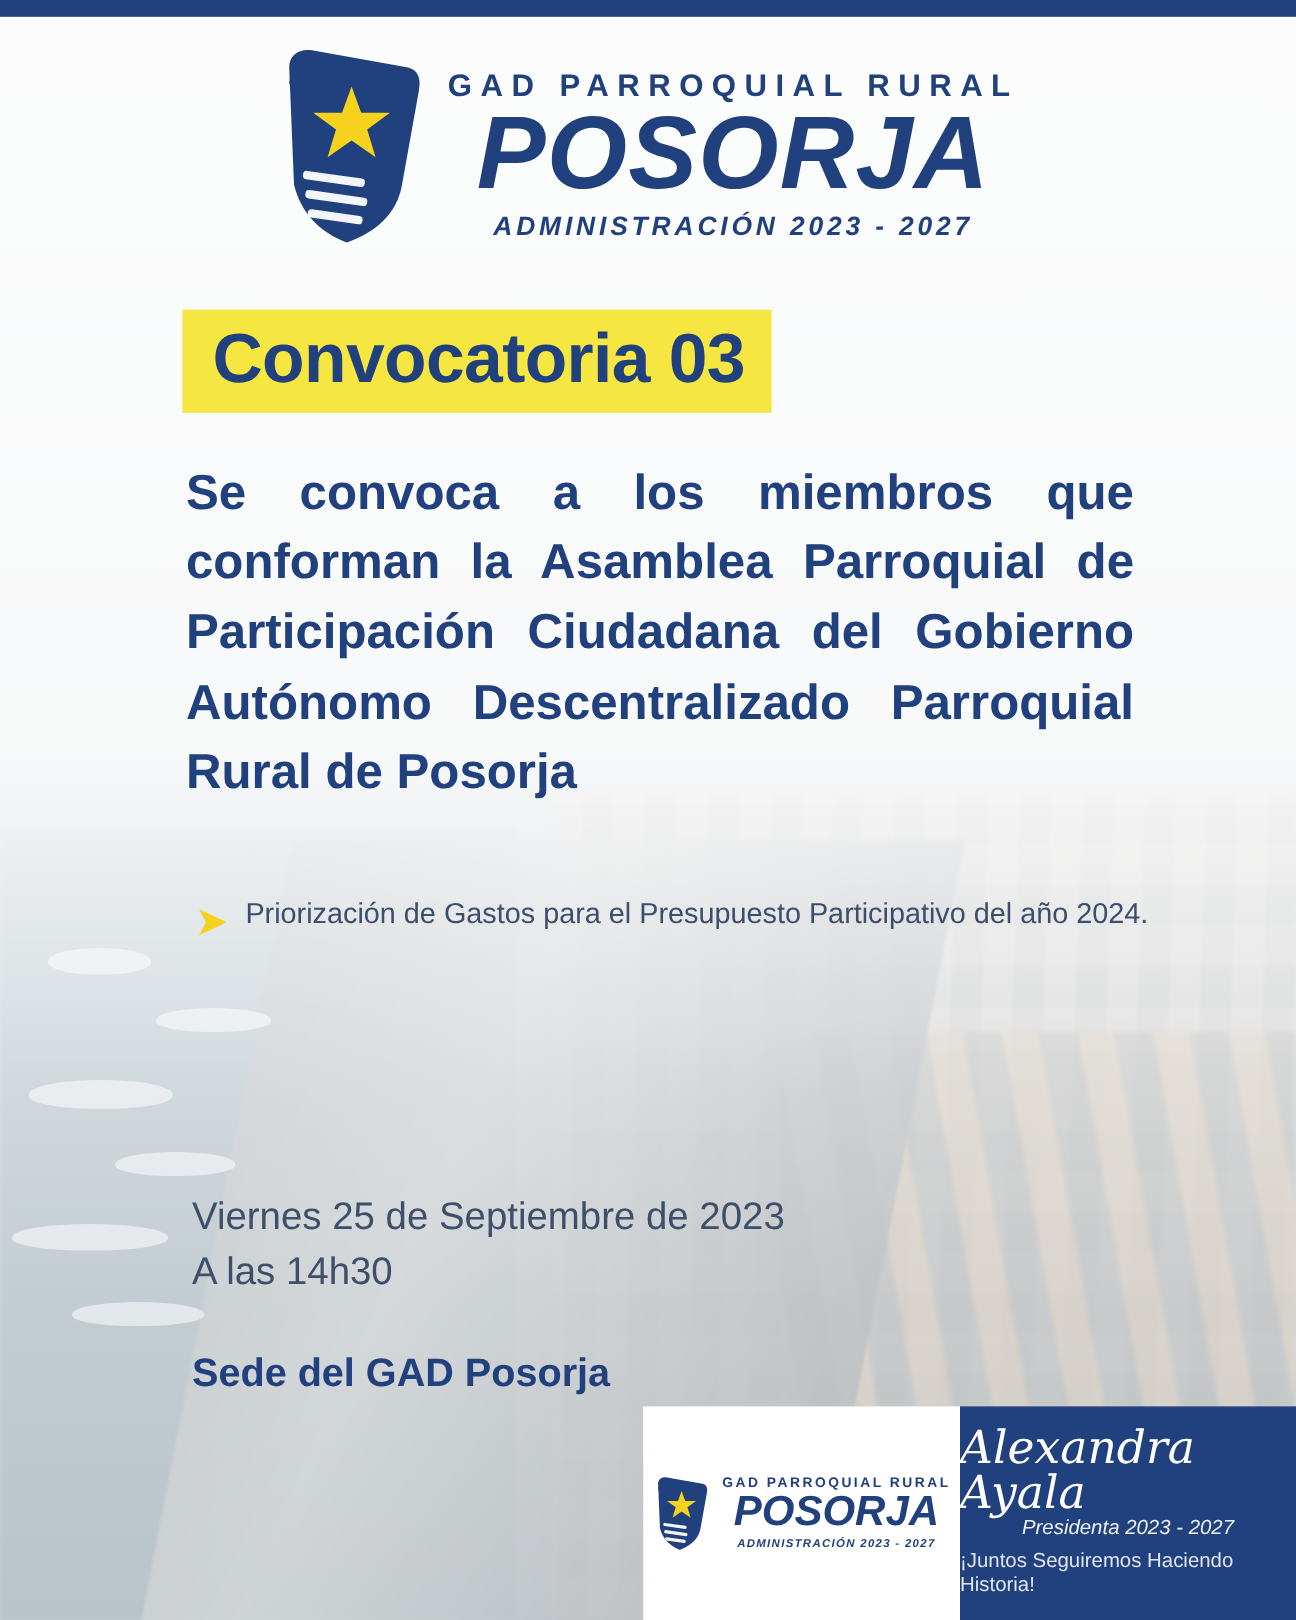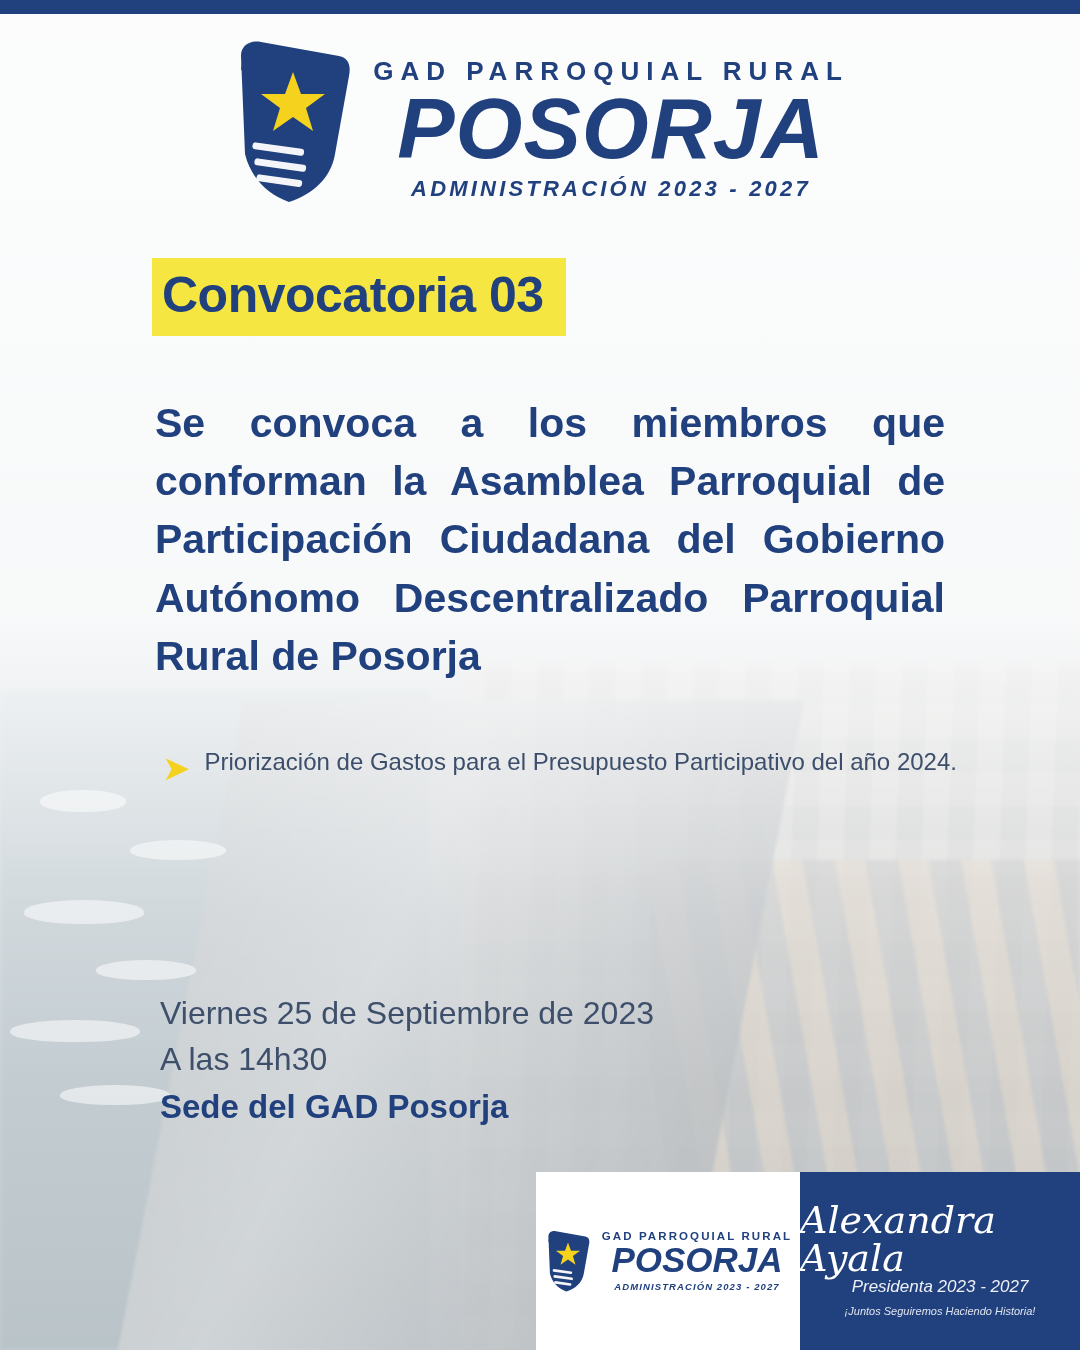--- a/index.html
+++ b/index.html
@@ -153,32 +153,32 @@
 
   
   .title-wrap {
     position: absolute;
     top: 258px;
     left: 152px;
   }
   .title-badge {
     display: inline-block;
     background: #f5e642;
-    padding: 12px 22px 16px 10px;
-    color: #21407e;
-    font-size: 50px;
+    padding: 12px 22px 16px 25px;
+    color: #21407e;
+    font-size: 58px;
     font-weight: bold;
     line-height: 1;
     letter-spacing: -.5px;
   }
 
   
   .body-text {
     position: absolute;
-    top: 394px;
+    top: 381px;
     left: 155px;
     width: 790px;
     color: #21407e;
     font-size: 41px;
     font-weight: bold;
     line-height: 1.42;
     text-align: justify;
     text-align-last: left;
   }
 
@@ -211,20 +211,21 @@
     top: 990px;
     left: 160px;
     color: #3d4f6b;
     font-size: 32px;
     line-height: 1.45;
   }
   .date-block .strong {
     font-weight: bold;
     color: #21407e;
     font-size: 33px;
+    margin-top: 37px;
   }
 
   
   .footer {
     position: absolute;
     left: 536px;
     bottom: 0;
     width: 544px;
     height: 178px;
     display: flex;
@@ -281,22 +282,21 @@
     font-size: 38px;
     line-height: 1;
     color: #ffffff;
   }
   .sig-role {
     font-size: 17px;
     font-style: italic;
     color: #eef1f7;
   }
   .sig-slogan {
-    font-size: 11px;
-    font-style: italic;
+    font-size: 17px;
     margin-top: 8px;
     color: #dfe5ef;
   }
 </style>
 </head>
 <body>
 
 <div class="poster">
 
   <div class="bg-photo">

